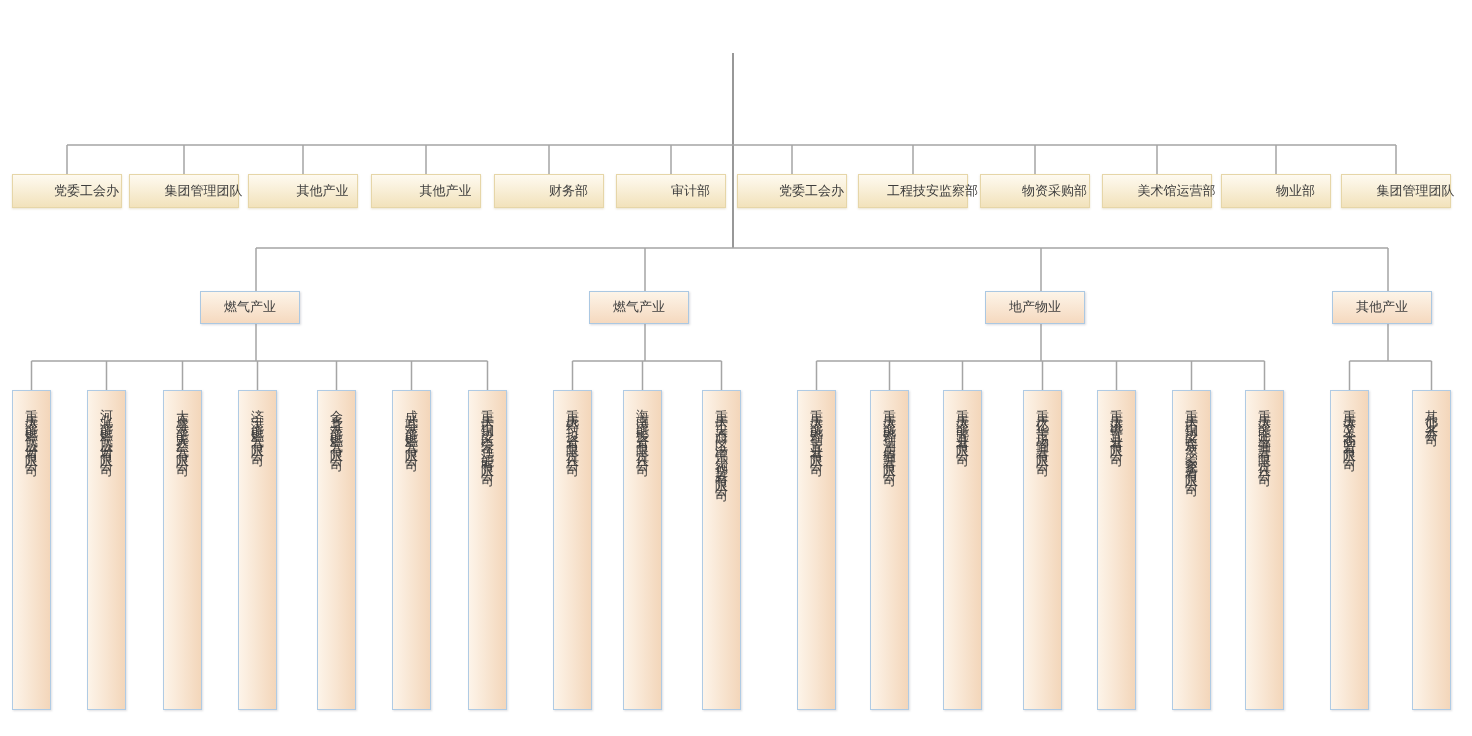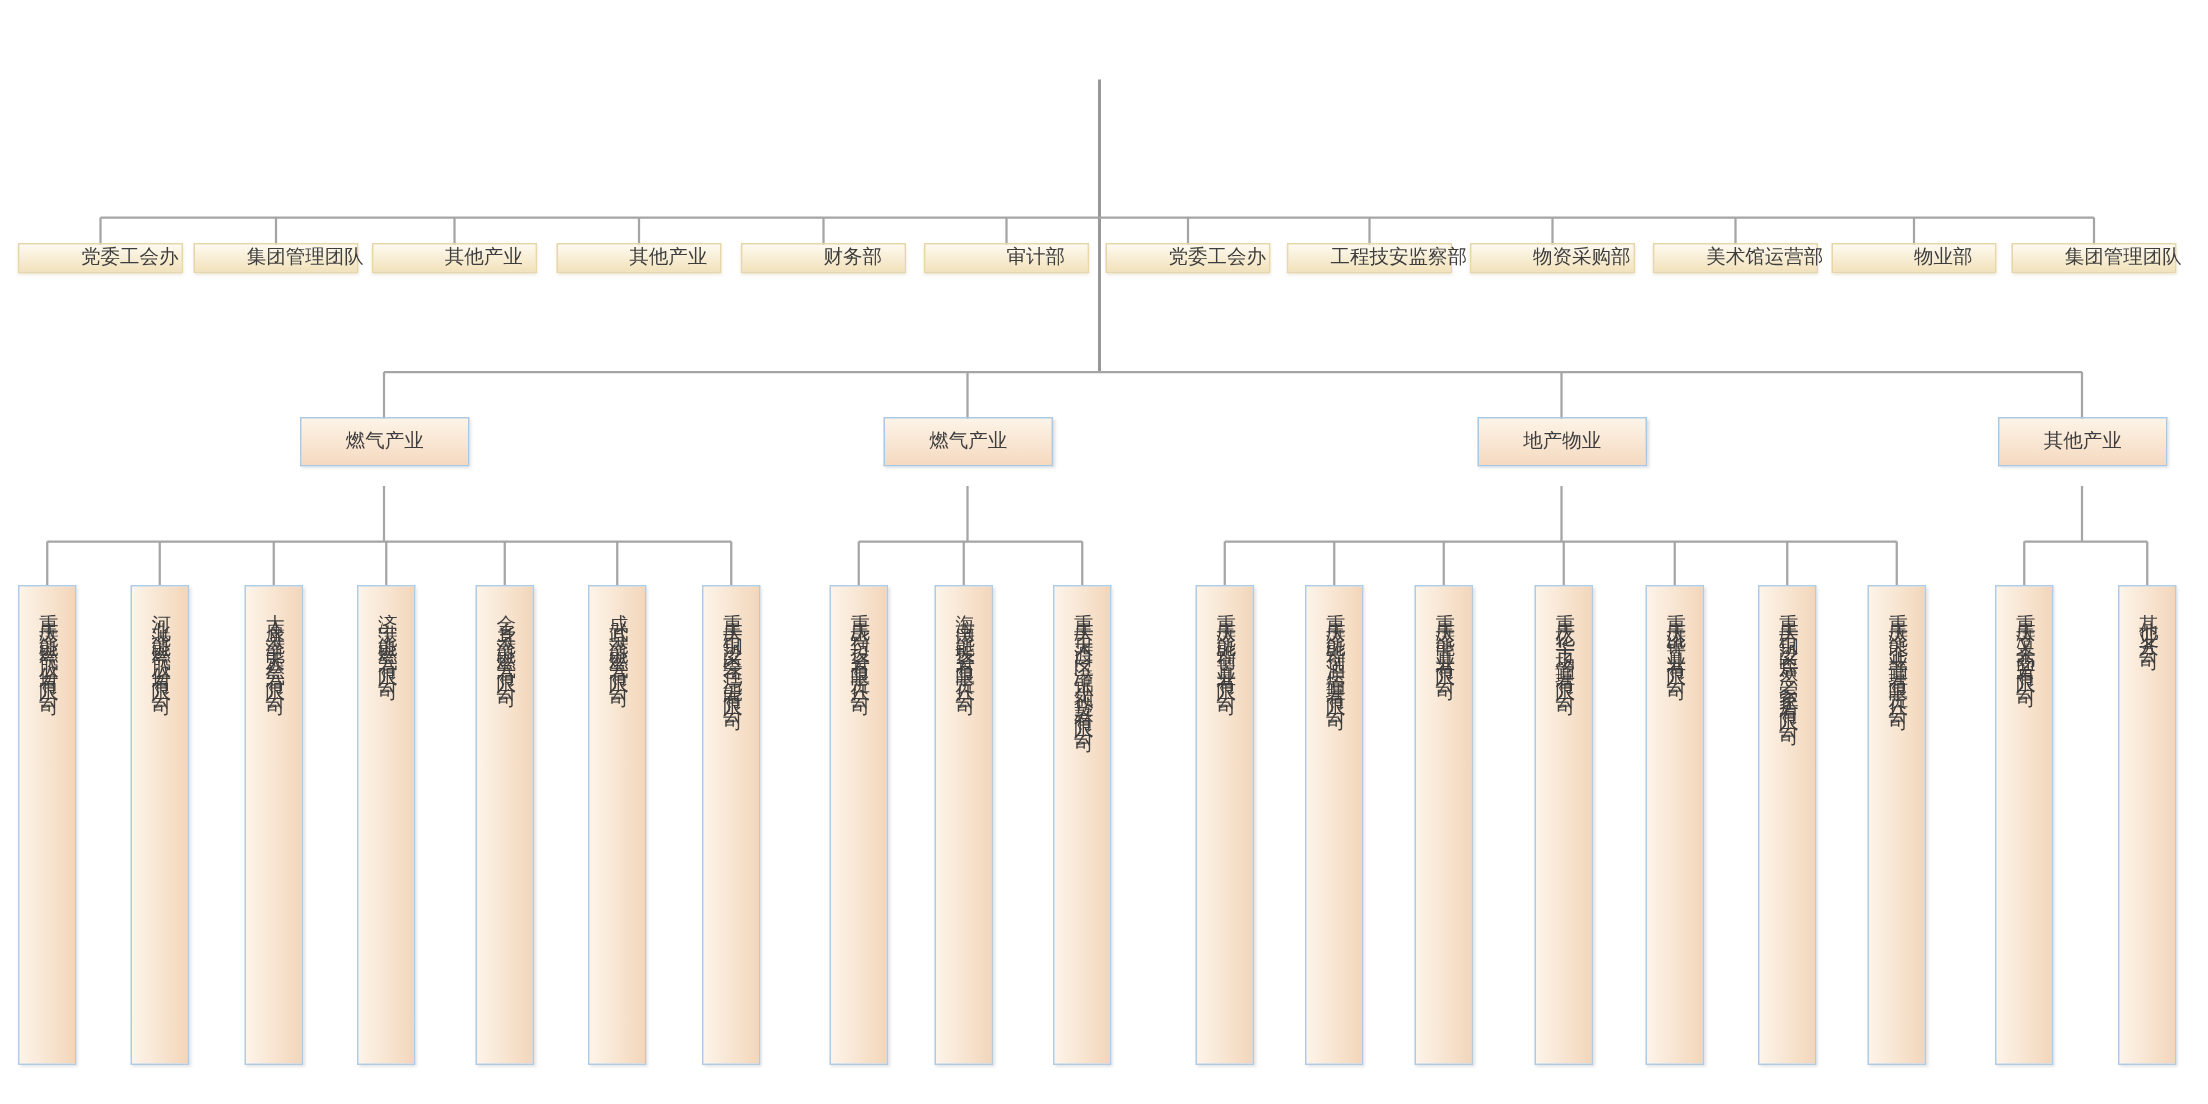--- a/index.html
+++ b/index.html
@@ -15,28 +15,28 @@
     font-size:13px;line-height:1.2;white-space:nowrap;
   }
   .root-node{
     left:650px;top:59px;width:167px;height:42px;
     background:linear-gradient(180deg,#c2cee7 0%,#b0bfdc 100%);
     border:1px solid #8fa3c5;
     box-shadow:-2px 2px 3px rgba(110,115,130,.45);
     color:#333;
   }
   .dept{
-    top:162px;width:110px;height:20px;
+    top:174px;width:110px;height:34px;
     background:linear-gradient(180deg,#fefaf0 0%,#f2e2bb 100%);
     border:1px solid #e6d6a8;
     box-shadow:0 1px 2px rgba(190,170,120,.35);
     padding-left:39px;
   }
   .grp{
-    top:278px;width:113px;height:33px;
+    top:291px;width:100px;height:33px;
     background:linear-gradient(180deg,#fdf4e8 0%,#f5d9bf 100%);
     border:1px solid #abc8e2;
     box-shadow:1px 1px 2px rgba(150,150,160,.35);
     font-family:Liberation Mono, monospace;
   }
   .co{
     top:390px;width:39px;height:320px;
     background:linear-gradient(90deg,#fdf4e9 0%,#f3d6ba 100%);
     border:1px solid #b0cbe4;
     box-shadow:1px 1px 2px rgba(150,150,160,.3);

